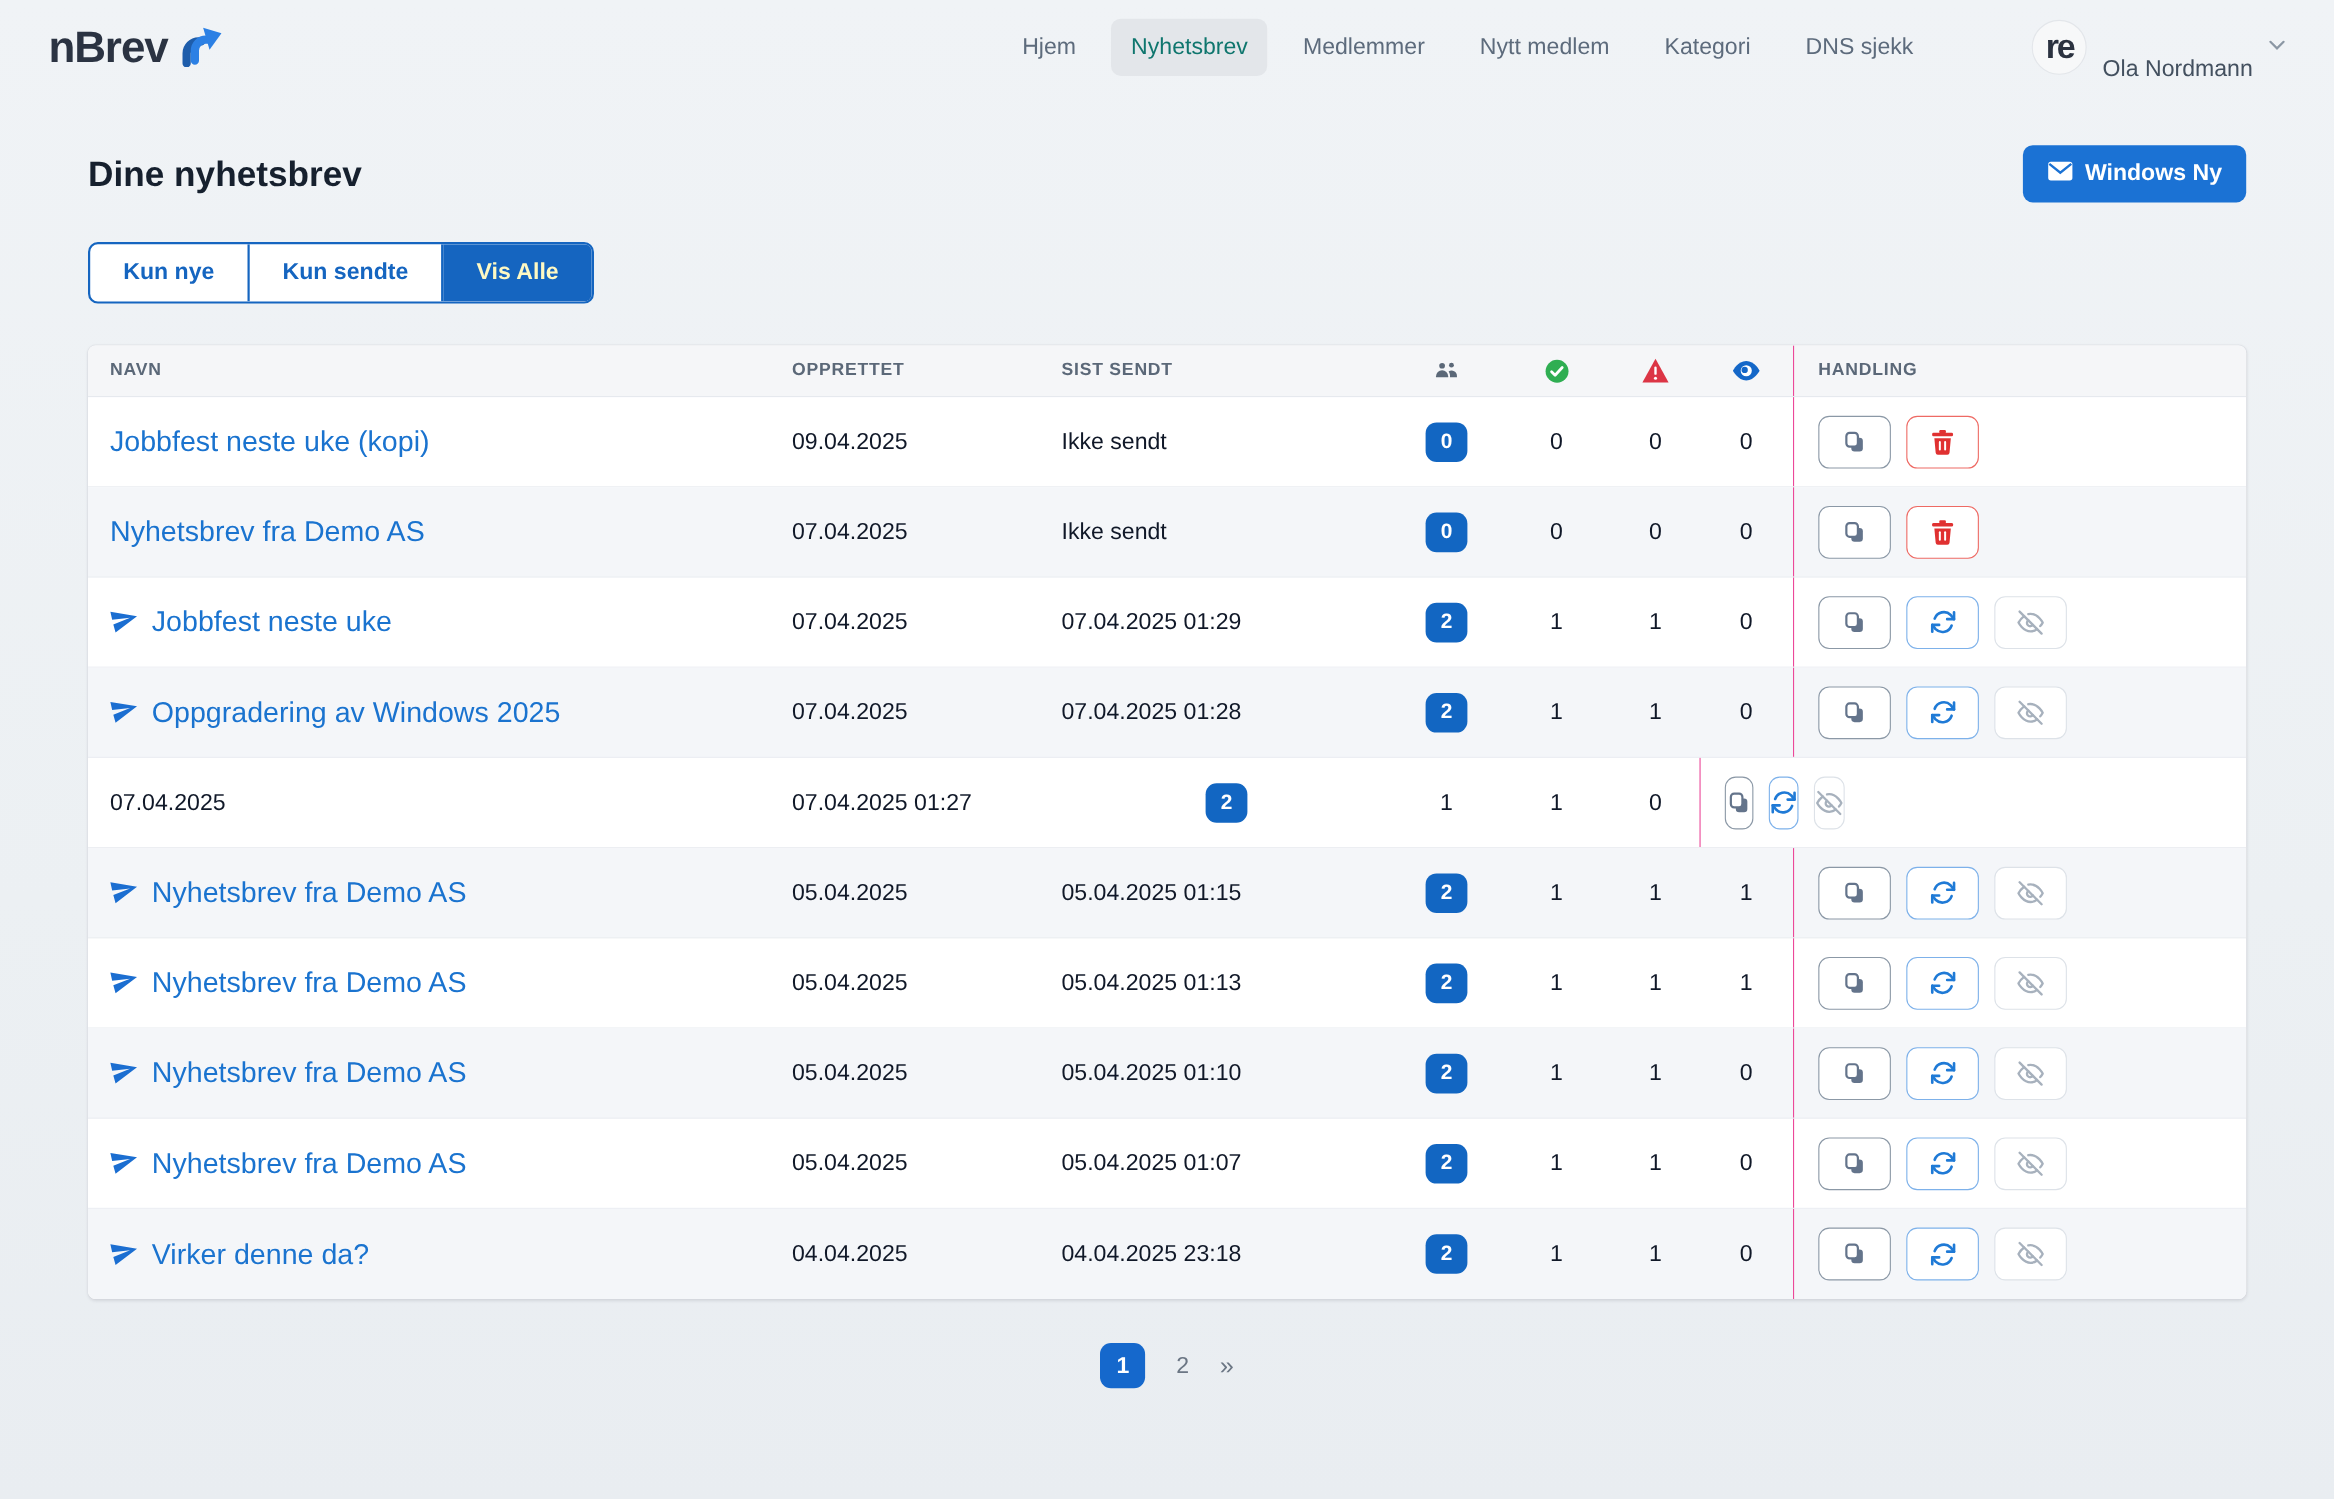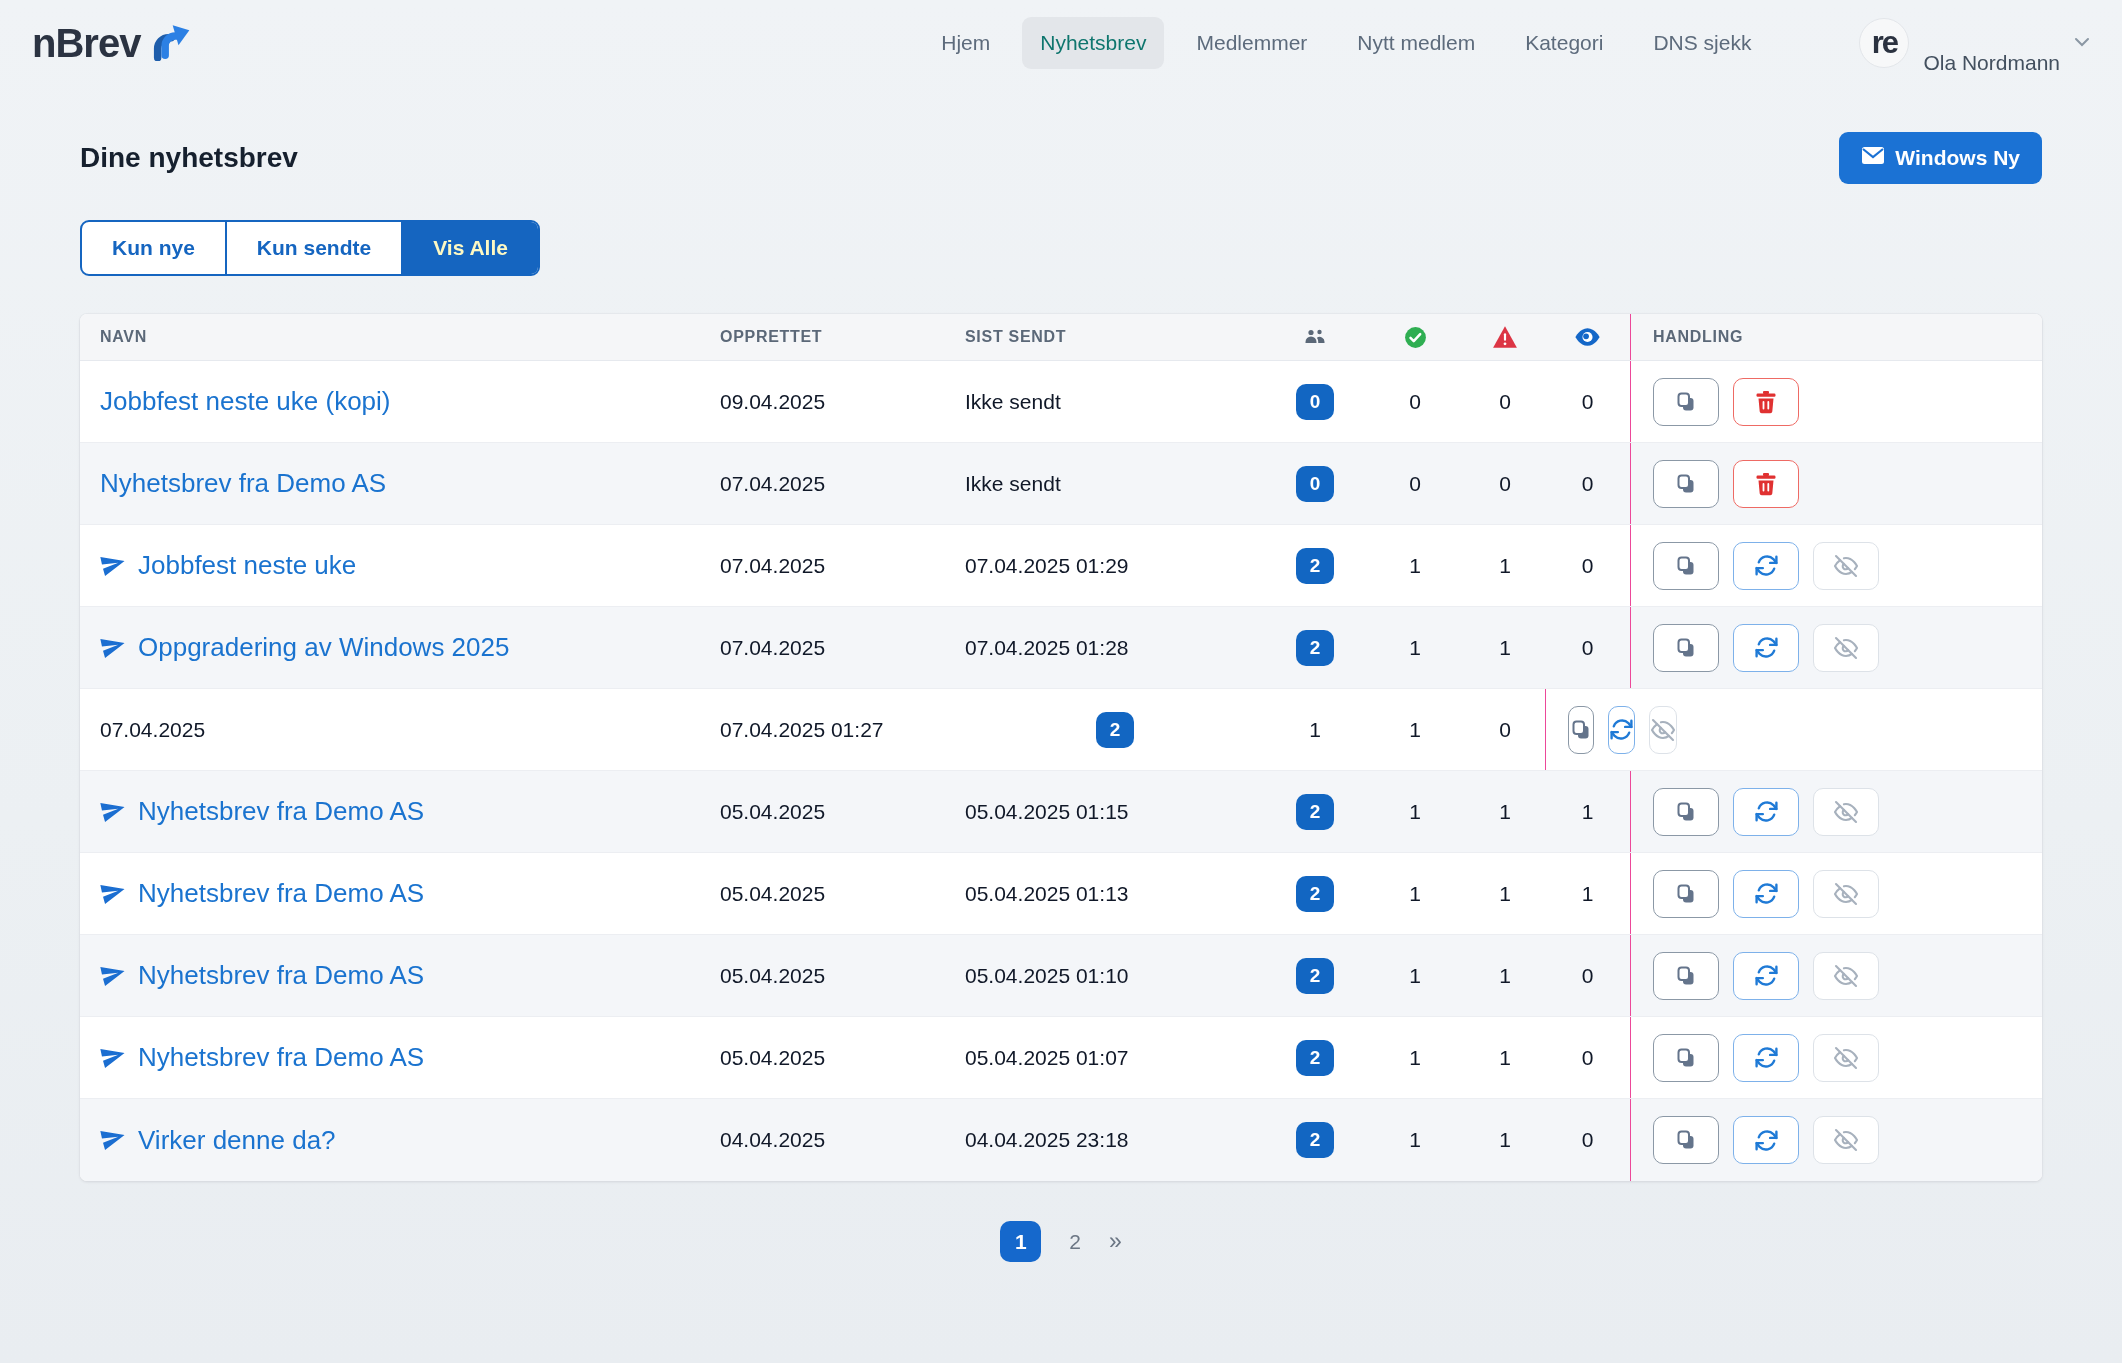--- a/index.html
+++ b/index.html
@@ -3,35 +3,35 @@
 <meta charset="utf-8">
 <style>
   * { margin:0; padding:0; box-sizing:border-box; }
   html,body { width:2122px; height:1363px; }
   body {
     font-family:"Liberation Sans","DejaVu Sans",sans-serif;
     background:linear-gradient(180deg,#f0f3f6 0%,#ecf0f3 60%,#e9edf1 100%);
     color:#16202e; overflow:hidden; position:relative;
   }
   
-  .topbar { display:flex; align-items:center; height:86px; padding:0 32px; }
+  .topbar { display:flex; align-items:center; height:86px; padding:0 44px; }
   .logo { display:flex; align-items:center; gap:10px; }
   .logo-text { font-size:40px; font-weight:700; color:#2b3342; letter-spacing:-1px; }
   .mainnav { display:flex; align-items:center; gap:14px; margin-left:auto; }
   .nav-item { font-size:21px; color:#5d6b7c; padding:14px 18px; border-radius:9px; cursor:pointer; white-space:nowrap; }
   .nav-item.active { background:#e3e6ea; color:#0f766e; }
   .userbox { display:flex; align-items:center; gap:14px; margin-left:90px; cursor:pointer; }
   .avatar { width:50px; height:50px; border-radius:50%; background:#f7f8f9; border:1px solid #e3e6ea;
     display:flex; align-items:center; justify-content:center; overflow:hidden;
     font-weight:700; font-size:31px; color:#2b3240; letter-spacing:-2px; }
   .username { font-size:21px; color:#43505f;margin-top:40px; }
   .chev { color:#8b97a4; font-size:16px; }
   
   .titlerow { display:flex; align-items:center; justify-content:space-between; padding:0 80px; margin-top:46px; }
-  .page-title { font-size:28px; font-weight:700; color:#16202e; }
+  .page-title { font-size:32px; font-weight:700; color:#16202e; }
   .btn-create { display:flex; align-items:center; gap:10px; background:#1b72d4; color:#fff;
     border:none; border-radius:9px; height:52px; padding:0 22px; font-size:21px; font-weight:700; cursor:pointer; }
   
   .filters { display:flex; margin:36px 80px 0; width:max-content; border:2px solid #1565c0; border-radius:9px; overflow:hidden; background:#fff; }
   .fbtn { font-size:21px; font-weight:700; color:#1565c0; background:transparent; border:none;
     padding:0 30px; height:52px; cursor:pointer; border-right:2px solid #1565c0; }
   .fbtn:last-child { border-right:none; }
   .fbtn.active { background:#1565c0; color:#fef9c3; }
   
   .card { margin:38px 80px 0; background:#fff; border-radius:7px; box-shadow:0 1px 3px rgba(16,24,40,.10), 0 0 0 1px #e8ebef; overflow:hidden; }

